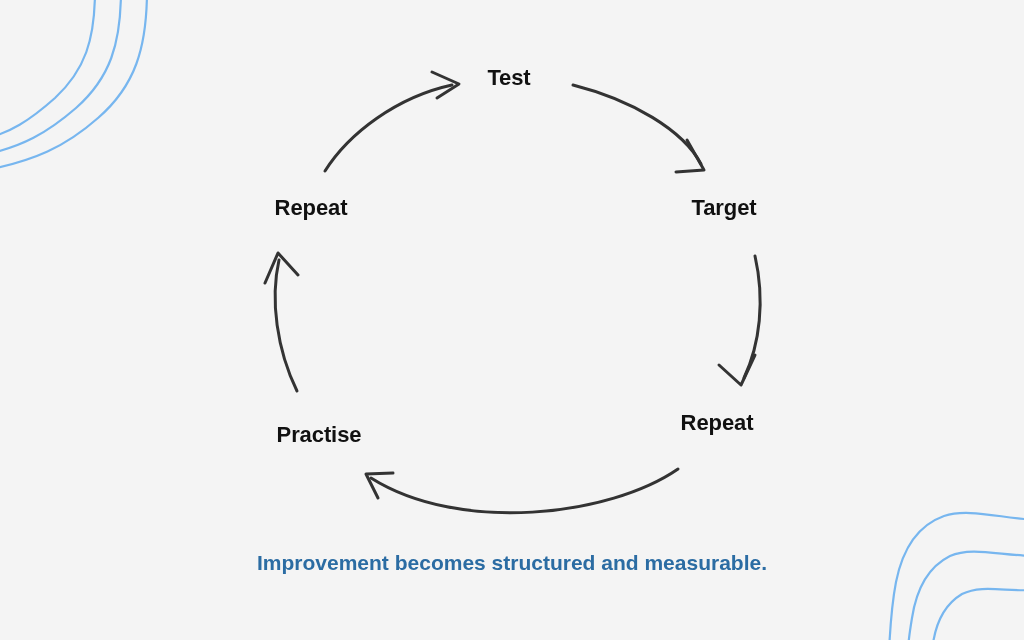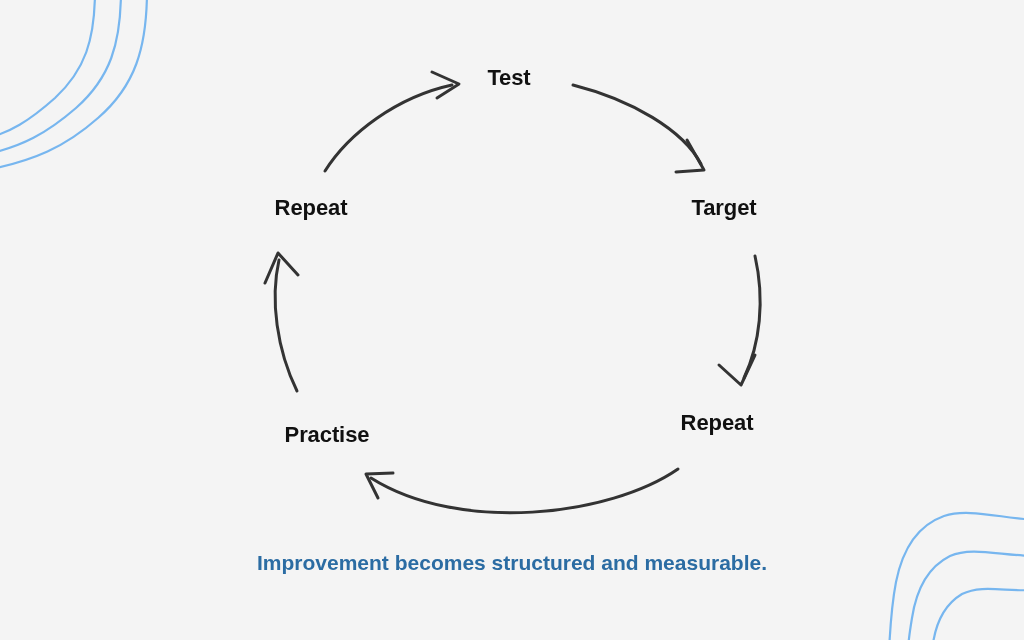--- a/index.html
+++ b/index.html
@@ -105,19 +105,19 @@
 
     </g>
   </svg>
 
   <div class="node-label" style="left:509px; top:78px;">Test</div>
 
   <div class="node-label" style="left:724px; top:208px;">Target</div>
 
   <div class="node-label" style="left:717px; top:423px;">Repeat</div>
 
-  <div class="node-label" style="left:327px; top:435px;">Practise</div>
+  <div class="node-label" style="left:319px; top:435px;">Practise</div>
 
   <div class="node-label" style="left:311px; top:208px;">Repeat</div>
 
   <div id="caption">Improvement becomes structured and measurable.</div>
 
 </div>
 
 </body></html>

